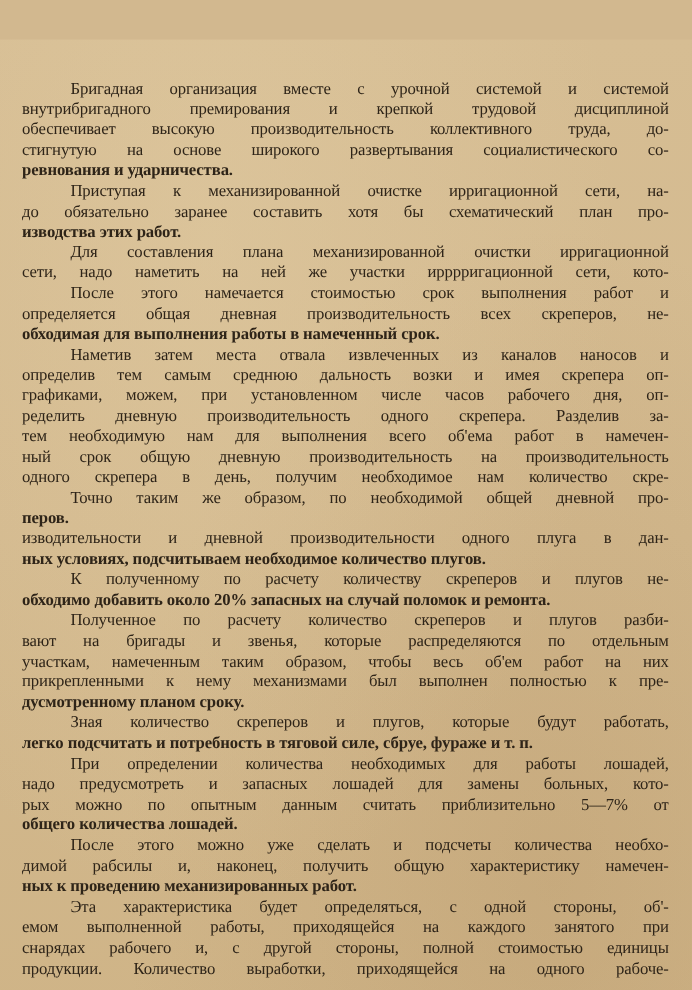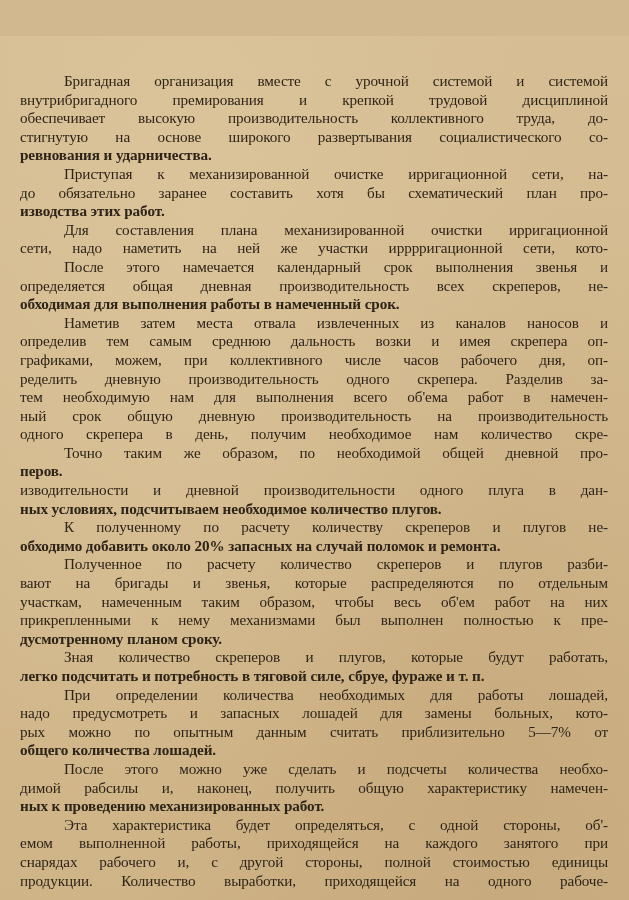--- a/index.html
+++ b/index.html
@@ -70,27 +70,27 @@
     <span class="line">стигнутую на основе широкого развертывания социалистического со-</span>
     <span class="line last">ревнования и ударничества.</span>
 
     <span class="line indent">Приступая к механизированной очистке ирригационной сети, на-</span>
     <span class="line">до обязательно заранее составить хотя бы схематический план про-</span>
     <span class="line last">изводства этих работ.</span>
 
     <span class="line indent">Для составления плана механизированной очистки ирригационной</span>
     <span class="line">сети, надо наметить на ней же участки ирррригационной сети, кото-</span>
 
-    <span class="line indent">После этого намечается календарный срок выполнения звенья и</span>
+    <span class="line indent">После этого намечается стоимостью срок выполнения работ и</span>
     <span class="line">определяется общая дневная производительность всех скреперов, не-</span>
     <span class="line last">обходимая для выполнения работы в намеченный срок.</span>
 
     <span class="line indent">Наметив затем места отвала извлеченных из каналов наносов и</span>
     <span class="line">определив тем самым среднюю дальность возки и имея скрепера оп-</span>
-    <span class="line">графиками, можем, при коллективного числе часов рабочего дня, оп-</span>
+    <span class="line">графиками, можем, при установленном числе часов рабочего дня, оп-</span>
     <span class="line">ределить дневную производительность одного скрепера. Разделив за-</span>
     <span class="line">тем необходимую нам для выполнения всего об'ема работ в намечен-</span>
     <span class="line">ный срок общую дневную производительность на производительность</span>
     <span class="line">одного скрепера в день, получим необходимое нам количество скре-</span>
     <span class="line indent">Точно таким же образом, по необходимой общей дневной про-</span>
 
     <span class="line last">перов.</span>
     <span class="line">изводительности и дневной производительности одного плуга в дан-</span>
     <span class="line last">ных условиях, подсчитываем необходимое количество плугов.</span>
 

